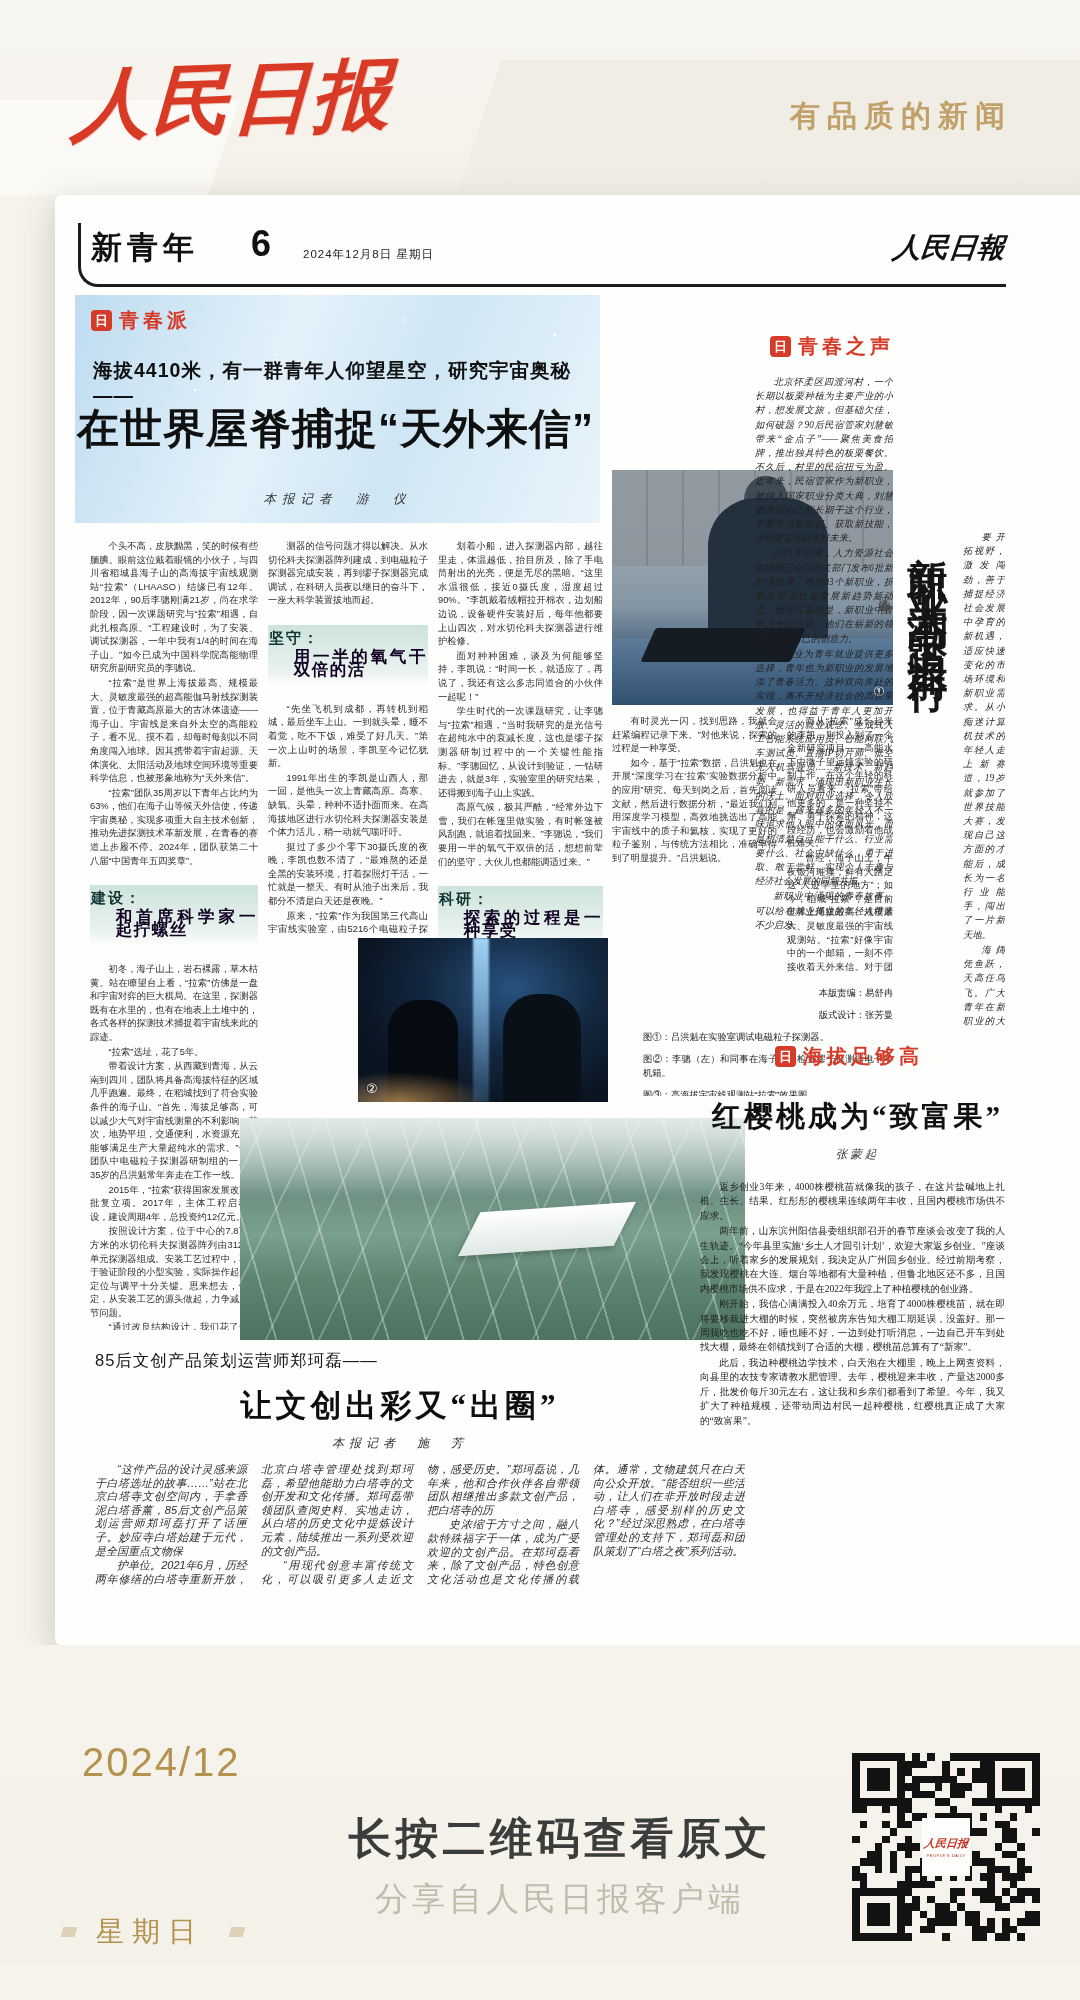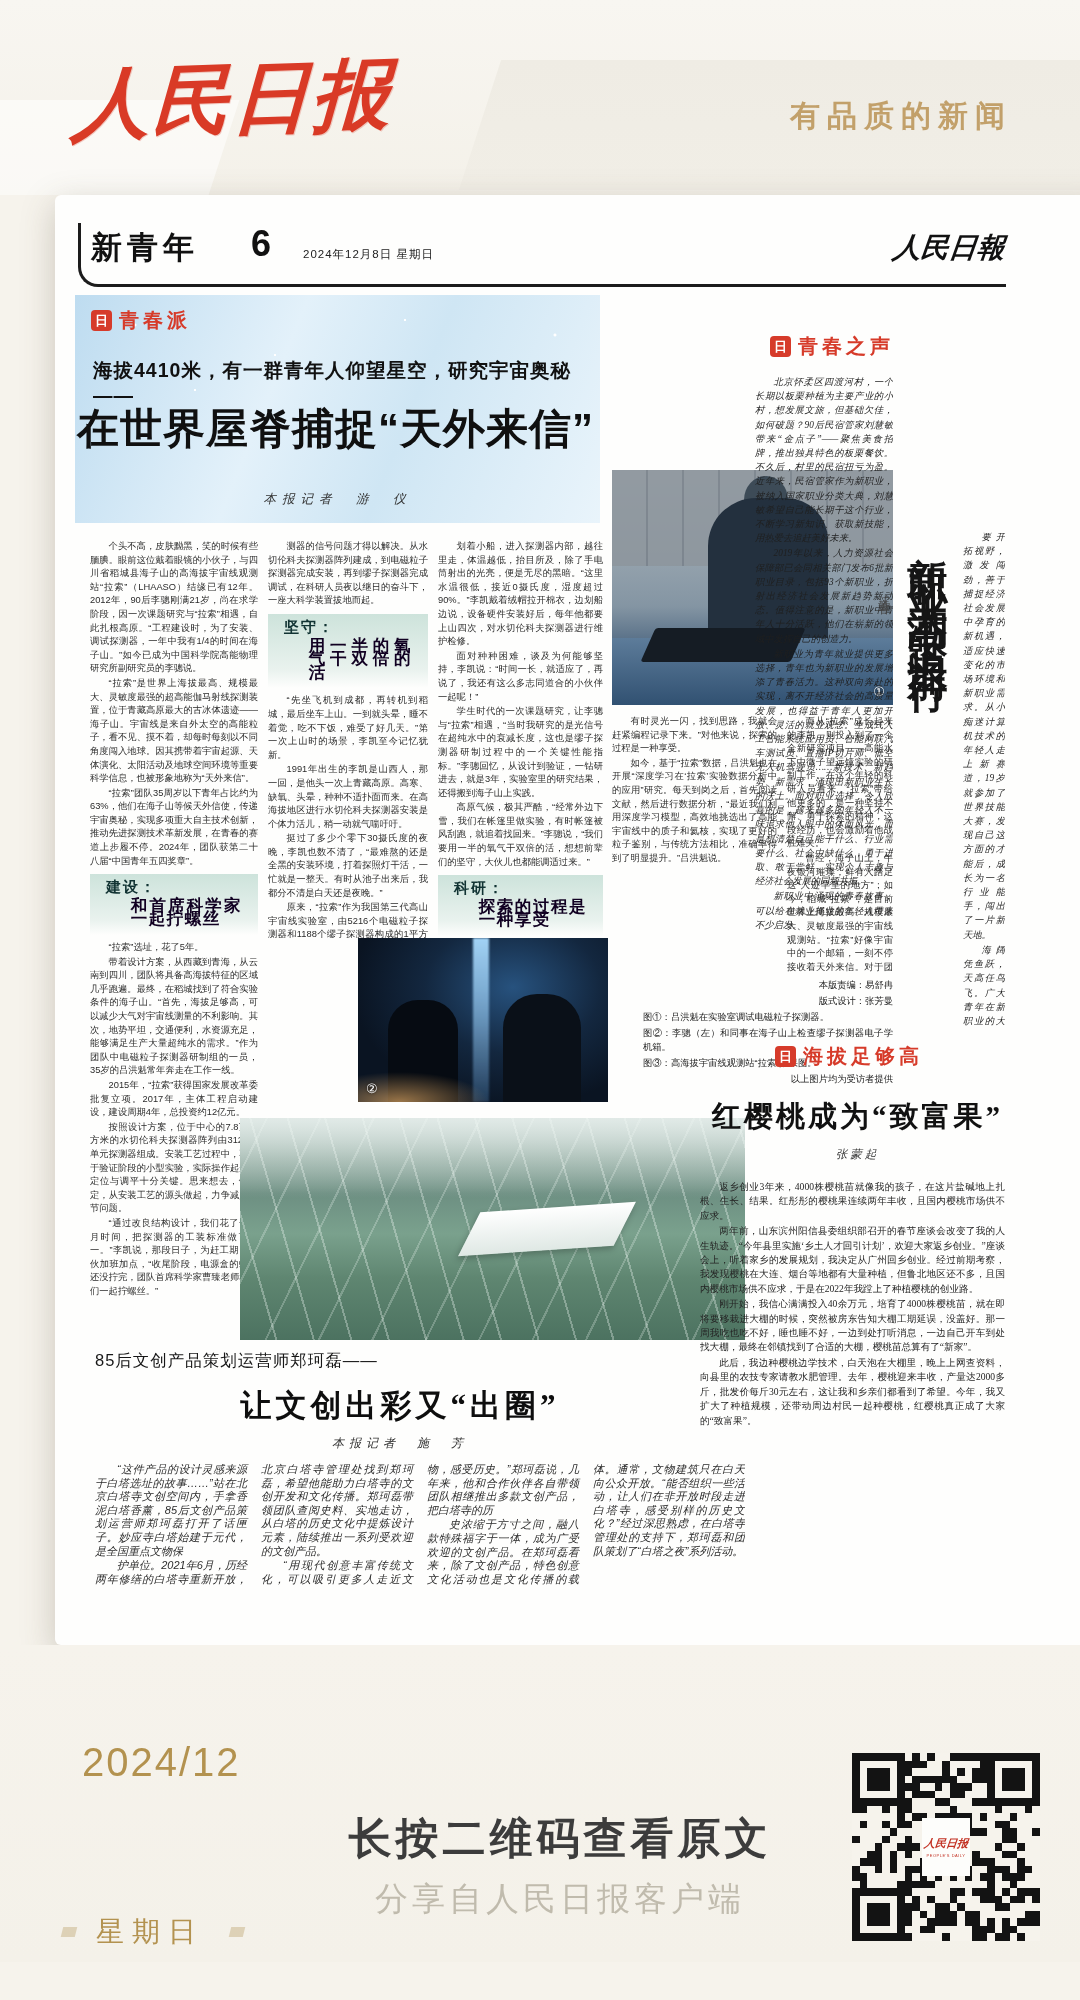--- a/index.html
+++ b/index.html
@@ -35,25 +35,25 @@
   .col-label{display:flex;align-items:center;gap:7px;}
   .pd-mark{width:21px;height:21px;background:#d63b2a;border-radius:4px;color:#fff;font-size:13px;font-weight:700;display:flex;align-items:center;justify-content:center;font-family:"Liberation Serif",serif;}
   .col-label span.t{color:#d63b2a;font-size:20px;font-weight:700;letter-spacing:4px;}
   .m-kicker{left:38px;top:162px;width:500px;font-size:19.5px;font-weight:700;color:#111;letter-spacing:1px;}
   .m-headline{left:22px;top:206px;width:522px;font-size:42px;font-weight:700;color:#101010;letter-spacing:1px;font-family:"Liberation Sans",sans-serif;white-space:nowrap;}
   .m-byline{left:20px;top:296px;width:525px;text-align:center;font-size:12.5px;color:#333;letter-spacing:6px;font-family:"Liberation Serif",serif;font-style:italic;}
 
   
   .ncol{font-size:9.3px;line-height:13.6px;text-align:justify;color:#2b2b2b;overflow:hidden;}
   .ncol p{text-indent:2em;margin-bottom:1px;}
-  .sec-box{background:linear-gradient(180deg,#cde3db,#e9f2ee 75%,rgba(255,255,255,0));padding:7px 16px 9px;margin:6px 0;font-family:"Liberation Serif",serif;}
+  .sec-box{background:linear-gradient(180deg,#cde3db,#e9f2ee 75%,rgba(255,255,255,0));padding:7px 1px 9px;margin:17px 0;font-family:"Liberation Serif",serif;}
   .sec-box .pfx{font-size:15px;font-weight:700;color:#133;display:block;letter-spacing:2px;}
   .sec-box .ttl{font-size:16.5px;font-weight:700;color:#102;letter-spacing:1.5px;margin-top:4px;padding-left:1.5em;}
   .credits{font-size:9.3px;line-height:14px;color:#222;text-align:justify;}
-  .credits p{margin-bottom:2px;}
+  .credits p{margin-bottom:2px;margin-top:8px;}
   .credits .rt{text-align:right;}
 
   
   .photo{overflow:hidden;}
   .ph-num{position:absolute;color:#fff;font-size:13px;text-shadow:0 0 3px #000;}
   .photo1{background:linear-gradient(180deg,#aab3ba 0%,#98a5af 34%,#8495a3 58%,#49637e 78%,#3c5a78 100%);}
   .p1-shelf{position:absolute;left:0;top:0;width:100%;height:96px;background:repeating-linear-gradient(90deg,#8d959c 0 34px,#777f88 34px 36px),linear-gradient(#949da6,#868f99);opacity:.8;}
   .p1-person{position:absolute;left:96px;top:28px;width:120px;height:150px;background:#23303e;border-radius:48px 42px 10px 10px;}
   .p1-head{position:absolute;left:132px;top:6px;width:44px;height:48px;background:#3d4b57;border-radius:50%;}
   .p1-table{position:absolute;left:0;top:168px;width:100%;height:70px;background:linear-gradient(180deg,#5d7c9a,#2f4f70);}
@@ -146,20 +146,21 @@
     <div>
         <p>个头不高，皮肤黝黑，笑的时候有些腼腆。眼前这位戴着眼镜的小伙子，与四川省稻城县海子山的高海拔宇宙线观测站“拉索”（LHAASO）结缘已有12年。2012年，90后李骢刚满21岁，尚在求学阶段，因一次课题研究与“拉索”相遇，自此扎根高原。“工程建设时，为了安装、调试探测器，一年中我有1/4的时间在海子山。”如今已成为中国科学院高能物理研究所副研究员的李骢说。</p>
         <p>“拉索”是世界上海拔最高、规模最大、灵敏度最强的超高能伽马射线探测装置，位于青藏高原最大的古冰体遗迹——海子山。宇宙线是来自外太空的高能粒子，看不见、摸不着，却每时每刻以不同角度闯入地球。因其携带着宇宙起源、天体演化、太阳活动及地球空间环境等重要科学信息，也被形象地称为“天外来信”。</p>
         <p>“拉索”团队35周岁以下青年占比约为63%，他们在海子山等候天外信使，传递宇宙奥秘，实现多项重大自主技术创新，推动先进探测技术革新发展，在青春的赛道上步履不停。2024年，团队获第二十八届“中国青年五四奖章”。</p>
       </div>
     <div class="sec-box">
       <span class="pfx">建设：</span>
       <div class="ttl">和首席科学家一起拧螺丝</div>
     </div>
     <div>
+        <p>初冬，海子山上，岩石裸露，草木枯黄。站在瞭望台上看，“拉索”仿佛是一盘和宇宙对弈的巨大棋局。在这里，探测器既有在水里的，也有在地表上土堆中的，各式各样的探测技术捕捉着宇宙线来此的踪迹。</p>
         <p>“拉索”选址，花了5年。</p>
         <p>带着设计方案，从西藏到青海，从云南到四川，团队将具备高海拔特征的区域几乎跑遍。最终，在稻城找到了符合实验条件的海子山。“首先，海拔足够高，可以减少大气对宇宙线测量的不利影响。其次，地势平坦，交通便利，水资源充足，能够满足生产大量超纯水的需求。”作为团队中电磁粒子探测器研制组的一员，35岁的吕洪魁常年奔走在工作一线。</p>
         <p>2015年，“拉索”获得国家发展改革委批复立项。2017年，主体工程启动建设，建设周期4年，总投资约12亿元。</p>
         <p>按照设计方案，位于中心的7.8万平方米的水切伦科夫探测器阵列由3120个单元探测器组成。安装工艺过程中，不同于验证阶段的小型实验，实际操作起来，定位与调平十分关键。思来想去，他决定，从安装工艺的源头做起，力争减少调节问题。</p>
         <p>“通过改良结构设计，我们花了一个月时间，把探测器的工装标准做了统一。”李凯说，那段日子，为赶工期，大伙加班加点，“收尾阶段，电源盒的螺丝还没拧完，团队首席科学家曹臻老师和我们一起拧螺丝。”</p>
       </div>
   </div>
 
   <div class="abs ncol" style="left:213px;top:345px;width:160px;height:398px;">
     <p>测器的信号问题才得以解决。从水切伦科夫探测器阵列建成，到电磁粒子探测器完成安装，再到缪子探测器完成调试，在科研人员夜以继日的奋斗下，一座大科学装置拔地而起。</p>

